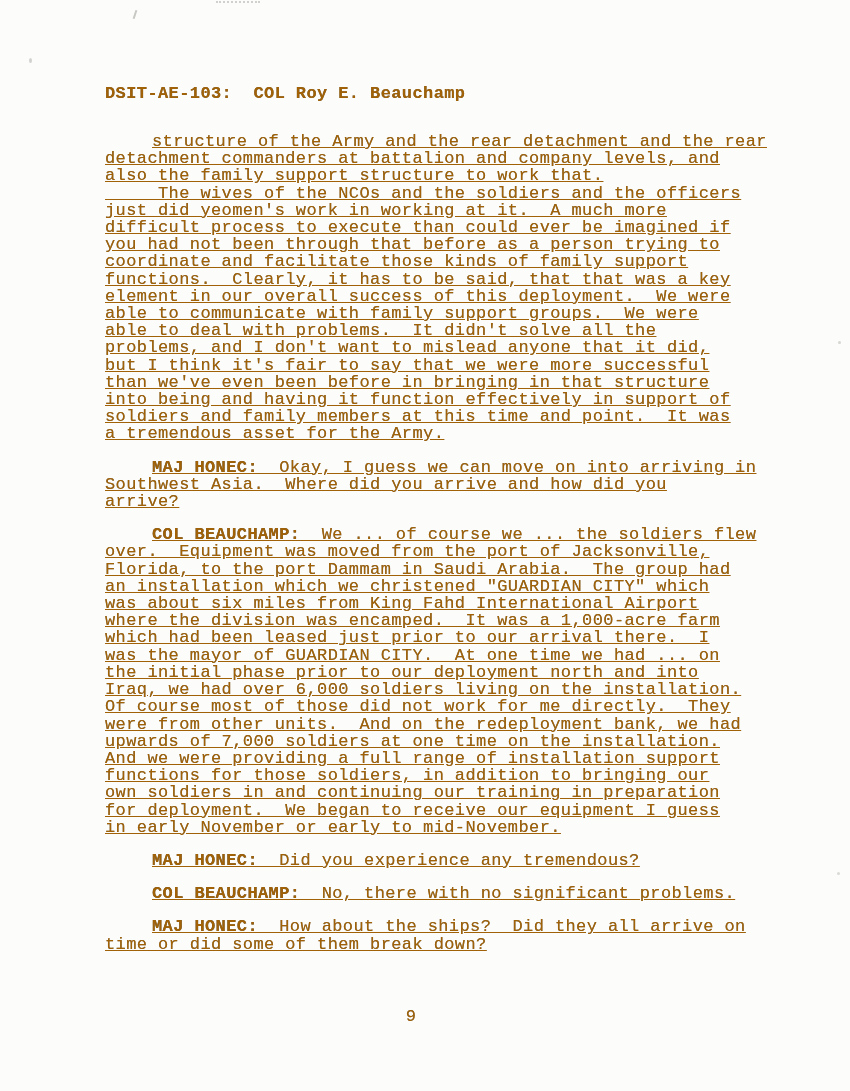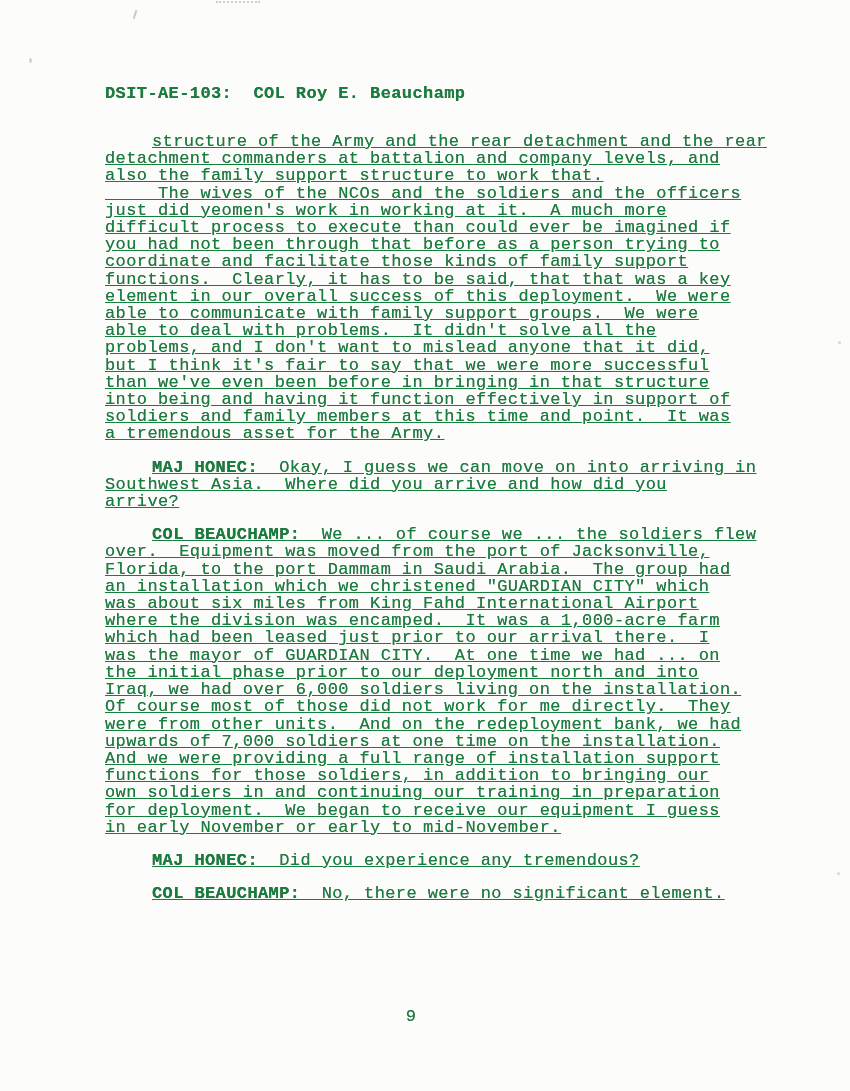--- a/index.html
+++ b/index.html
@@ -8,21 +8,21 @@
     background: #e8e8e6;
   }
   .page {
     position: relative;
     width: 850px;
     height: 1091px;
     margin: 0 auto;
     background: #fcfcfa;
     overflow: hidden;
     font-family: "Liberation Mono", "DejaVu Sans Mono", monospace;
-    color: #15803d;
+    color: #a16207;
   }
   .doc-header {
     position: absolute;
     top: 85px;
     left: 105px;
     font-size: 17px;
     line-height: 17.2px;
     font-weight: 700;
     letter-spacing: 0.4px;
     white-space: pre;
@@ -151,17 +151,18 @@
 was the mayor of GUARDIAN CITY.  At one time we had ... on
 the initial phase prior to our deployment north and into
 Iraq, we had over 6,000 soldiers living on the installation.
 Of course most of those did not work for me directly.  They
 were from other units.  And on the redeployment bank, we had
 upwards of 7,000 soldiers at one time on the installation.
 And we were providing a full range of installation support
 functions for those soldiers, in addition to bringing our
 own soldiers in and continuing our training in preparation
 for deployment.  We began to receive our equipment I guess
-in early November or early to mid-November.</span></p><p class="para"><span class="speaker">MAJ HONEC:</span><span>  Did you experience any tremendous?</span></p><p class="para"><span class="speaker">COL BEAUCHAMP:</span><span>  No, there were no significant element.</span></p></div>
+in early November or early to mid-November.</span></p><p class="para"><span class="speaker">MAJ HONEC:</span><span>  Did you experience any tremendous?</span></p><p class="para"><span class="speaker">COL BEAUCHAMP:</span><span>  No, there with no significant problems.</span></p><p class="para"><span class="speaker">MAJ HONEC:</span><span>  How about the ships?  Did they all arrive on
+time or did some of them break down?</span></p></div>
 
   <div class="page-number">9</div>
 
 </div>
 
 </body></html>

